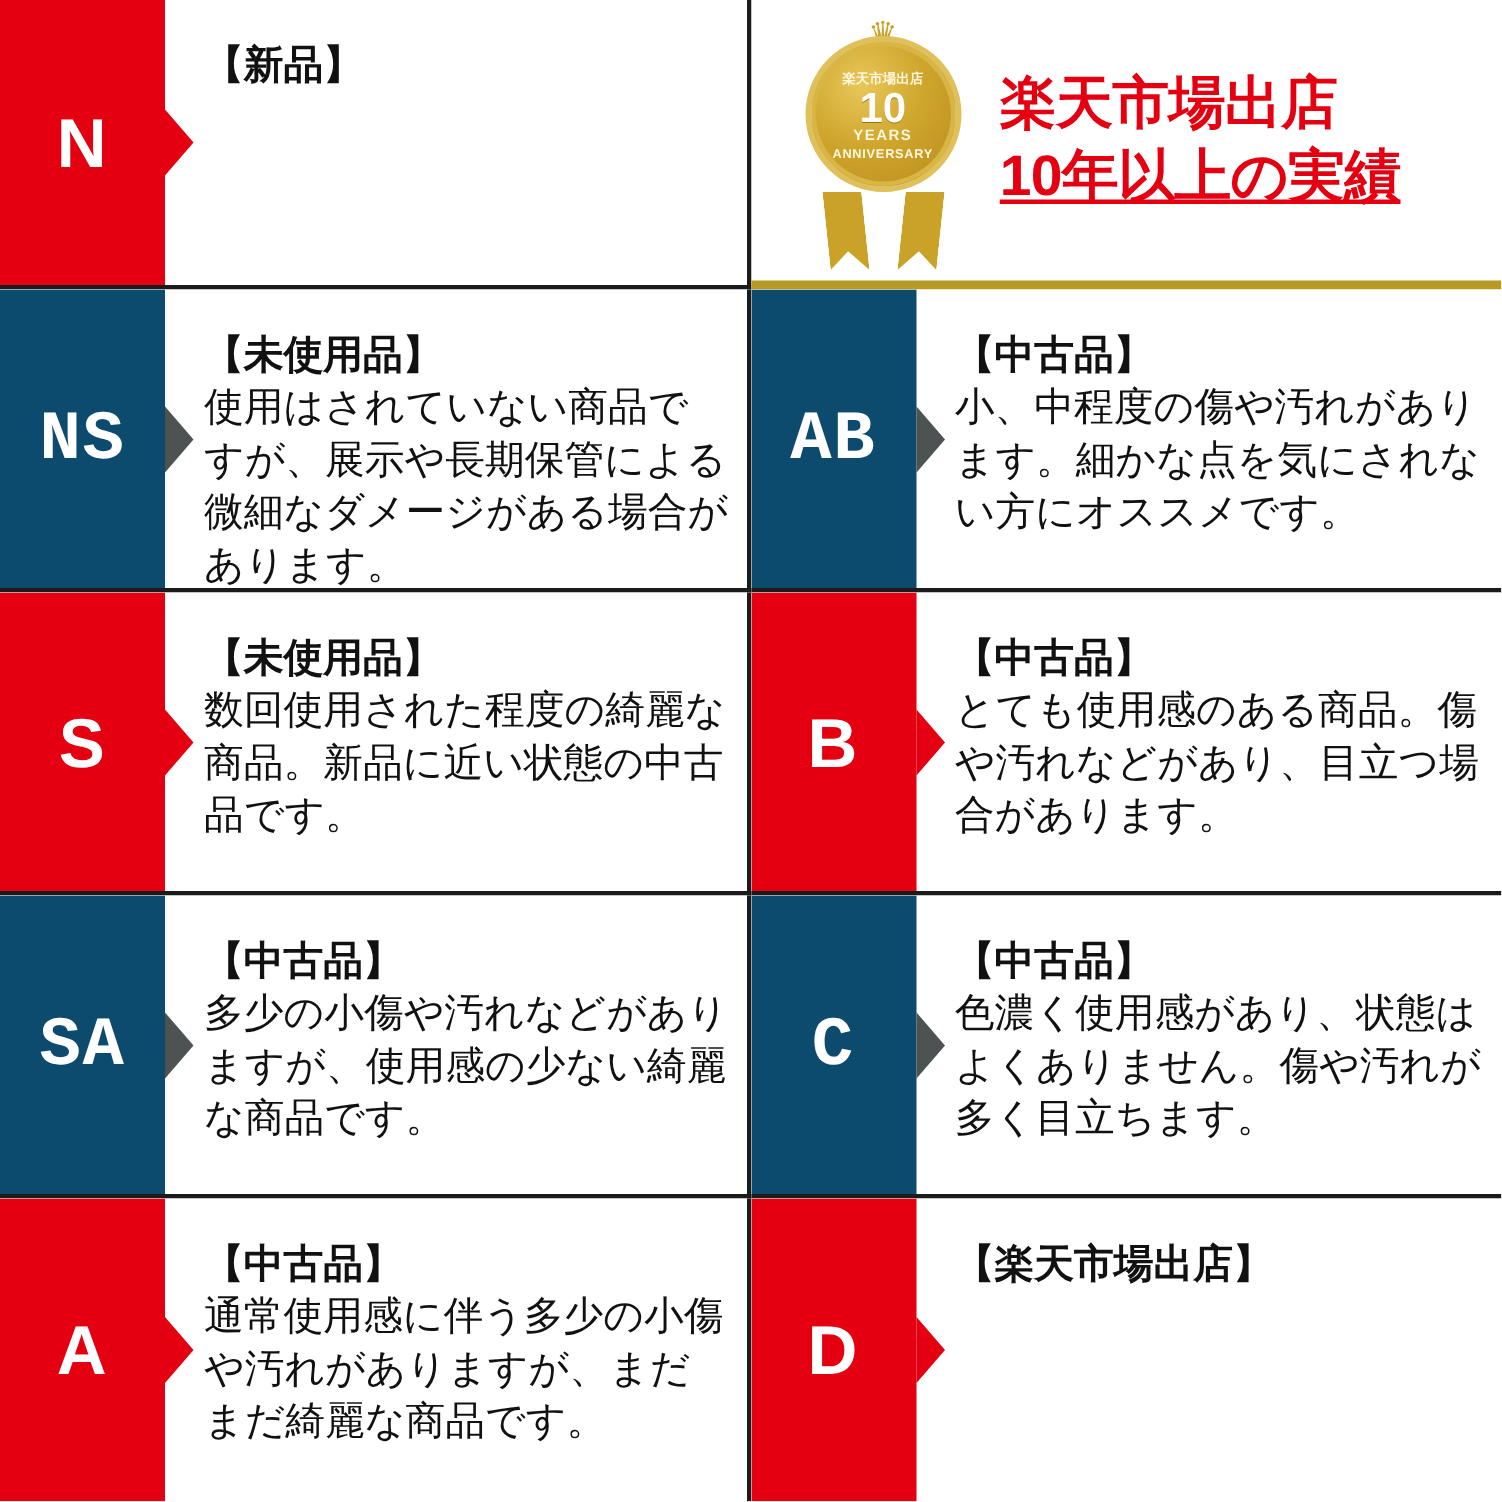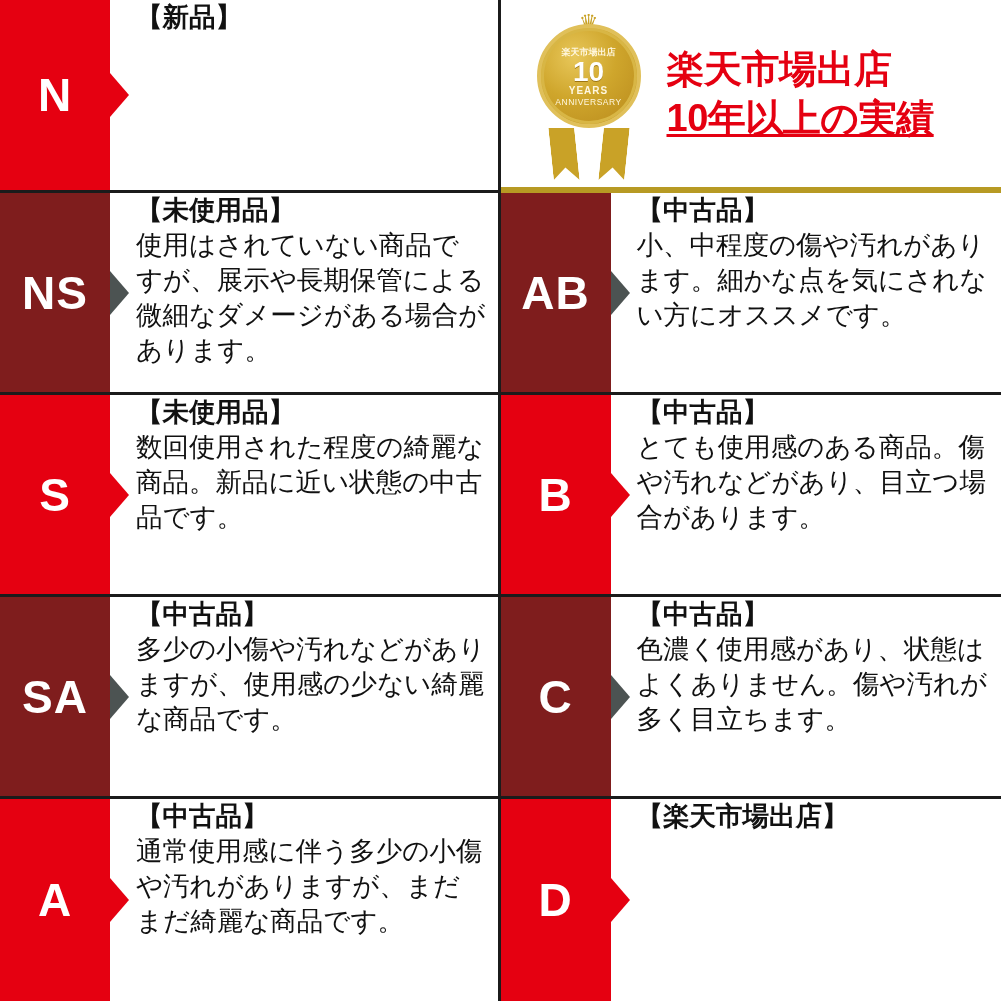--- a/index.html
+++ b/index.html
@@ -47,40 +47,40 @@
     display: flex;
     align-items: center;
     justify-content: center;
     color: #ffffff;
     font-size: 46px;
     font-weight: bold;
     letter-spacing: 1px;
     box-sizing: border-box;
   }
   .grade.red { background: #e50011; }
-  .grade.gray { background: #7f1d1d; }
+  .grade.gray { background: #0c4a6e; font-family: Liberation Mono, monospace; }
   
   .grade::after {
     content: "";
     position: absolute;
     top: 50%;
     left: 100%;
     transform: translateY(-50%);
     width: 0;
     height: 0;
     border-top: 22px solid transparent;
     border-bottom: 22px solid transparent;
     border-left: 19px solid #e50011;
   }
   .grade.gray::after {
     border-left-color: #4c5352;
   }
   .desc {
     flex: 1 1 auto;
-    padding: 0 12px 10px 26px;
+    padding: 26px 12px 10px 26px;
     box-sizing: border-box;
     color: #111111;
     font-size: 26.5px;
     line-height: 1.32;
     font-weight: 500;
     word-break: break-all;
   }
   .desc .title {
     display: block;
     font-weight: bold;
@@ -155,21 +155,21 @@
     text-shadow: 0 1px 0 #9c7512;
   }
   .medal-years {
     font-size: 10px;
     font-weight: bold;
     letter-spacing: 1px;
     color: #fff7df;
   }
   .medal-anniv {
     font-size: 8.5px;
-    font-weight: normal;
+    font-weight: bold;
     letter-spacing: 0.5px;
     color: #fff7df;
     margin-top: 1px;
   }
   .medal-ribbon-l, .medal-ribbon-r {
     position: absolute;
     bottom: 2px;
     width: 26px;
     height: 52px;
     background: #c9a227;

